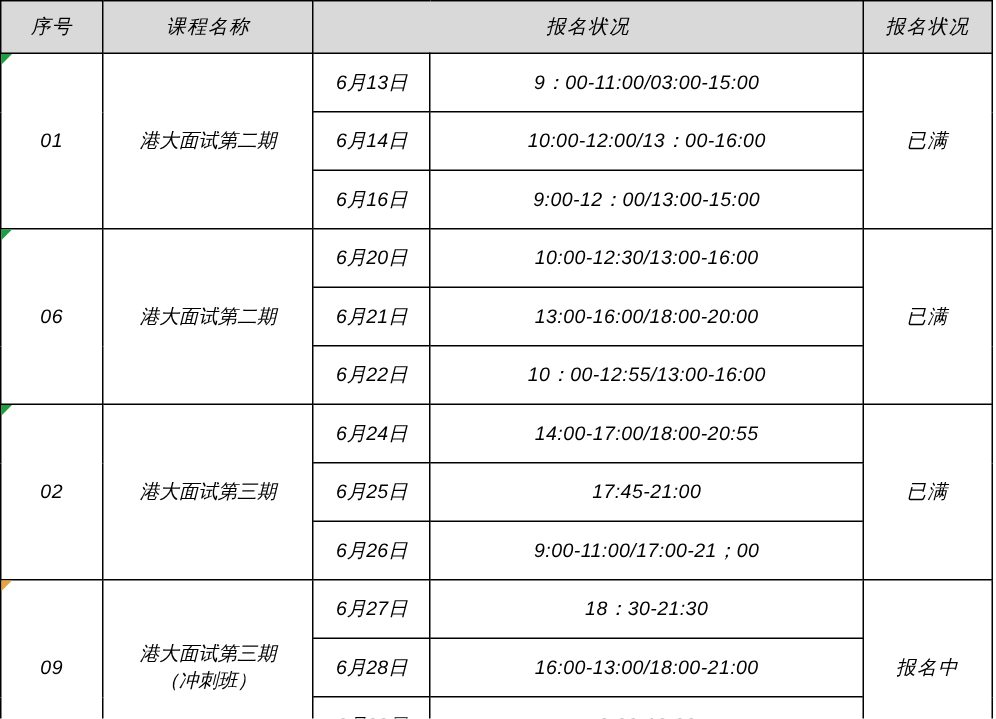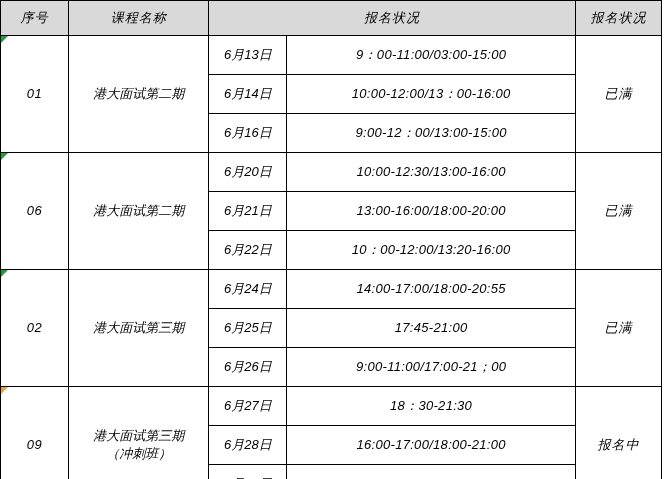--- a/index.html
+++ b/index.html
@@ -139,21 +139,21 @@
           <td class="date">6月20日</td>
           <td class="time">10:00-12:30/13:00-16:00</td>
           <td class="status" rowspan="3">已满</td>
         </tr>
         <tr>
           <td class="date">6月21日</td>
           <td class="time">13:00-16:00/18:00-20:00</td>
         </tr>
         <tr>
           <td class="date">6月22日</td>
-          <td class="time">10：00-12:00/13:20-16:00</td>
+          <td class="time">10：00-12:55/13:00-16:00</td>
         </tr>
         <tr>
           <td class="idx corner-wrap" rowspan="3"><span class="corner"></span><span>02</span></td>
           <td class="course" rowspan="3">
             <span class="course-line">港大面试第三期</span>
           </td>
           <td class="date">6月24日</td>
           <td class="time">14:00-17:00/18:00-20:55</td>
           <td class="status" rowspan="3">已满</td>
         </tr>
@@ -170,21 +170,21 @@
           <td class="course" rowspan="3">
             <span class="course-line">港大面试第三期</span>
             <span class="course-line">（冲刺班）</span>
           </td>
           <td class="date">6月27日</td>
           <td class="time">18：30-21:30</td>
           <td class="status" rowspan="3">报名中</td>
         </tr>
         <tr>
           <td class="date">6月28日</td>
-          <td class="time">16:00-17:00/18:00-21:00</td>
+          <td class="time">16:00-13:00/18:00-21:00</td>
         </tr>
         <tr>
           <td class="date">6月29日</td>
           <td class="time">9:00-12:00</td>
         </tr>
       </tbody>
   </table>
 </div>
 
 </body></html>

